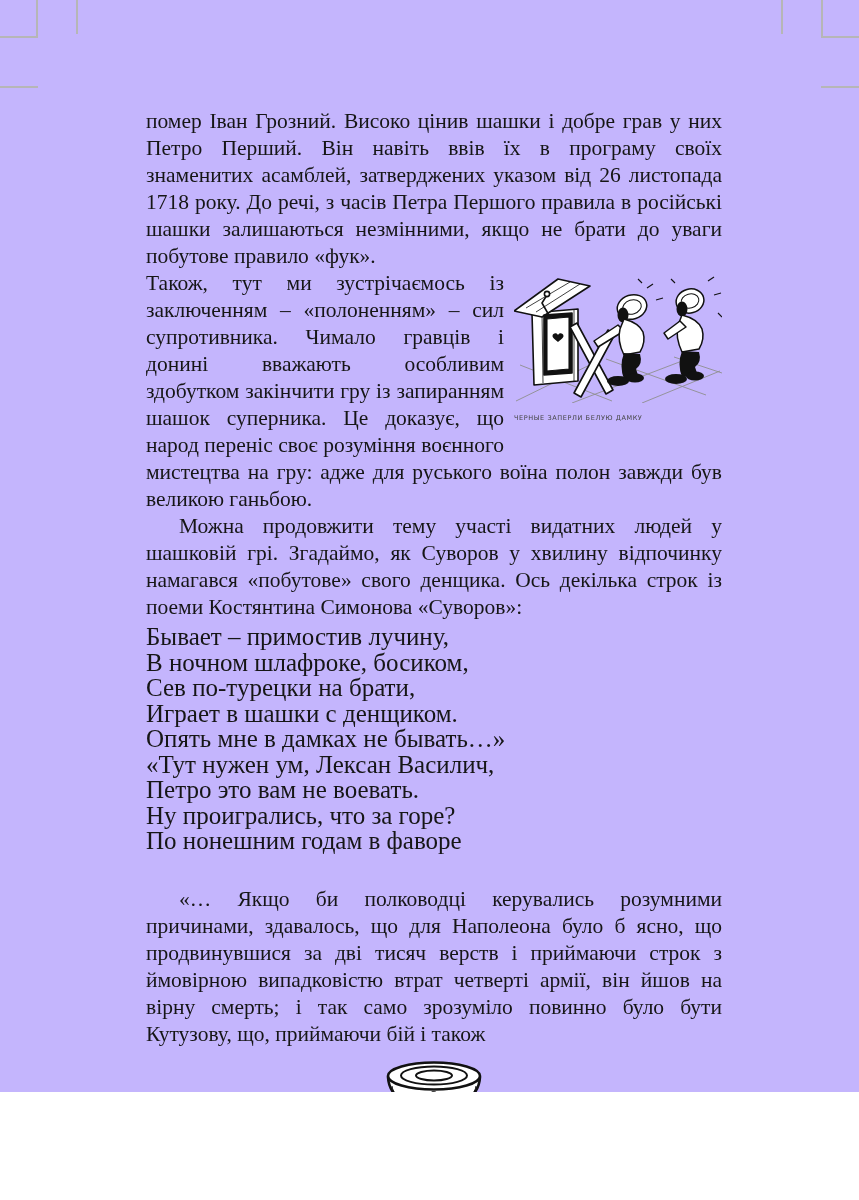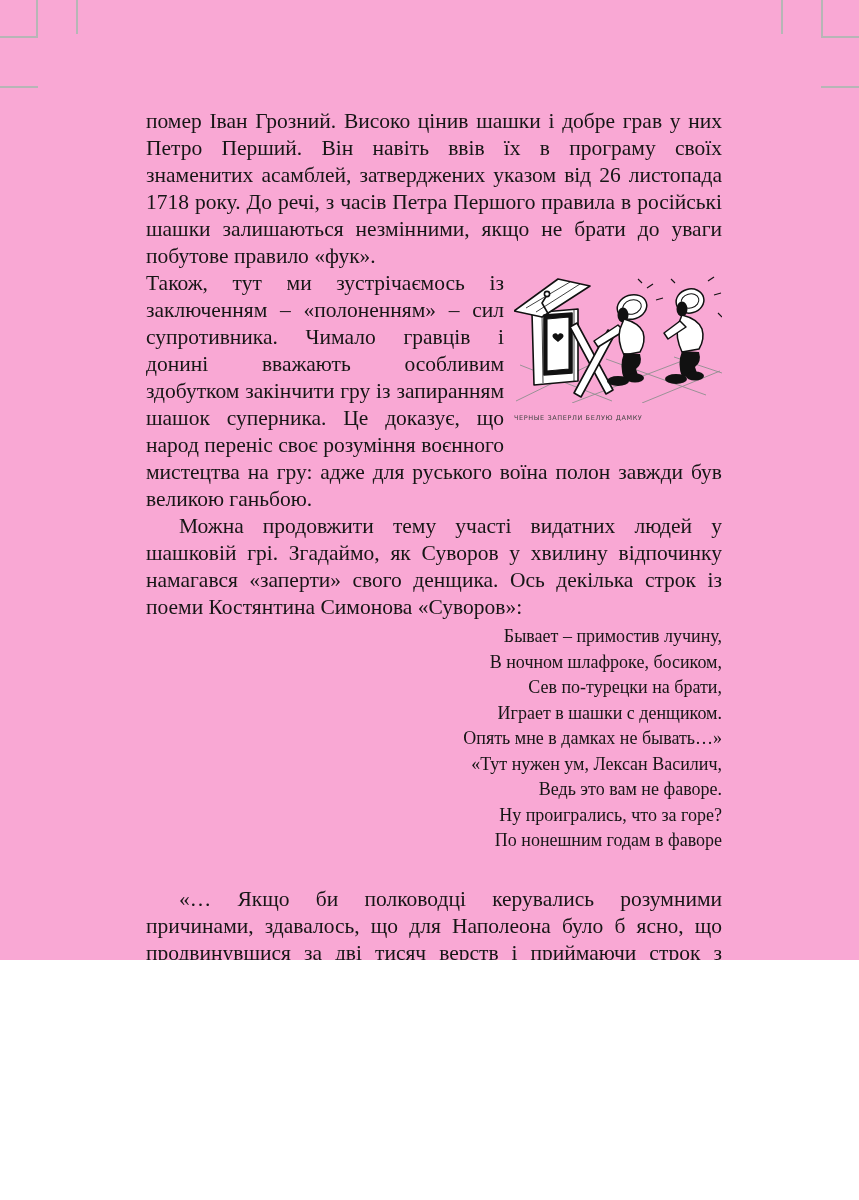--- a/index.html
+++ b/index.html
@@ -1,41 +1,41 @@
 <!DOCTYPE html>
 <html><head>
 <meta charset="utf-8">
 <style>
   html,body{margin:0;padding:0;background:#ffffff;}
   .page{
     position:relative;
-    width:859px;height:960px;
-    background:#f9a8d4;
+    width:859px;height:1092px;
+    background:#c4b5fd;
     font-family:"Liberation Serif", serif;
     color:#161616;
     overflow:hidden;
   }
   
   .mark{position:absolute;background:#b6b6b6;}
   
   .content{
     position:absolute;
     left:146px;top:108px;width:576px;
   }
   .content p{
     margin:0;
     font-size:21.5px;
     line-height:27px;
     text-align:justify;
     hyphens:none;
   }
   .indent{text-indent:33px;}
   .poem{
-    text-align:right;
-    font-size:18px;
+    text-align:left;
+    font-size:25px;
     line-height:25.5px;
     margin:3px 0 32px 0;
   }
   .poem div{white-space:nowrap;}
   
   .illu-wrap{
     float:right;
     width:208px;
     margin:3px 0 4px 10px;
   }
@@ -160,30 +160,30 @@
             <line x1="200" y1="22" x2="207" y2="20"></line>
             <line x1="157" y1="6" x2="161" y2="10"></line>
             <line x1="204" y1="40" x2="208" y2="44"></line>
           </g>
         </svg>
         <span class="illu-caption">ЧЕРНЫЕ ЗАПЕРЛИ БЕЛУЮ ДАМКУ</span>
       </span>
       <span>Також, тут ми зустрічаємось із заключенням – «полоненням» – сил супротивника. Чимало гравців і донині вважають особливим здобутком закінчити гру із запиранням шашок суперника. Це доказує, що народ переніс своє розуміння воєнного мистецтва на гру: адже для руського воїна полон завжди був великою ганьбою.</span>
     </p>
 
-    <p class="indent">Можна продовжити тему участі видатних людей у шашковій грі. Згадаймо, як Суворов у хвилину  відпочинку намагався «заперти» свого денщика. Ось декілька строк із поеми Костянтина Симонова «Суворов»:</p>
+    <p class="indent">Можна продовжити тему участі видатних людей у шашковій грі. Згадаймо, як Суворов у хвилину  відпочинку намагався «побутове» свого денщика. Ось декілька строк із поеми Костянтина Симонова «Суворов»:</p>
 
     <div class="poem">
       <div>Бывает – примостив лучину,</div>
       <div>В ночном шлафроке, босиком,</div>
       <div>Сев по-турецки на брати,</div>
       <div>Играет в шашки с денщиком.</div>
       <div>Опять мне в дамках не бывать…»</div>
       <div>«Тут нужен ум, Лексан Василич,</div>
-      <div>Ведь это вам не фаворе.</div>
+      <div>Петро это вам не воевать.</div>
       <div>Ну проигрались, что за горе?</div>
       <div>По нонешним годам в фаворе</div>
     </div>
 
 
     <p class="indent">«… Якщо би полководці керувались розумними причинами, здавалось, що для Наполеона було б ясно, що продвинувшися за дві тисяч верств і приймаючи строк з ймовірною випадковістю втрат четверті армії, він йшов на вірну смерть; і так само зрозуміло повинно було бути Кутузову, що, приймаючи бій і також</p>
 
     <div class="piece-wrap">
       <svg width="100" height="56" viewBox="0 0 100 56">
         <path d="M4,17 C5,36 20,46 50,47 C80,46 95,36 96,17" fill="#ffffff" stroke="#111111" stroke-width="2.6" stroke-linecap="round"></path>

